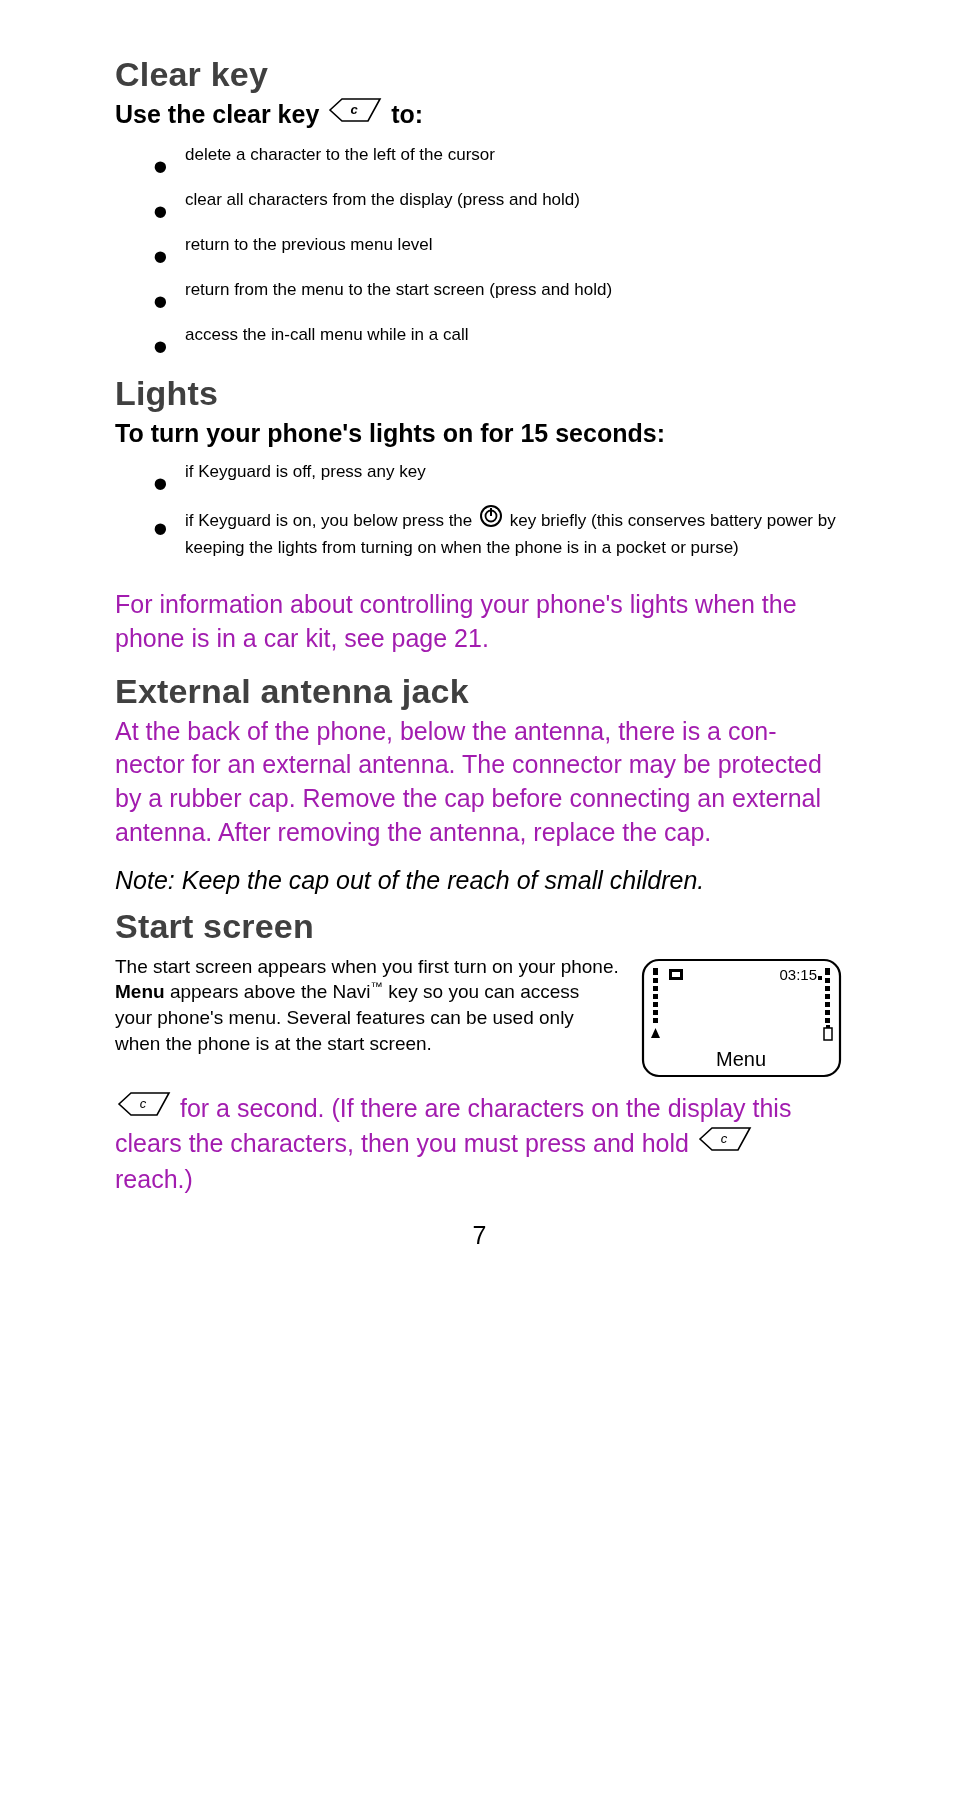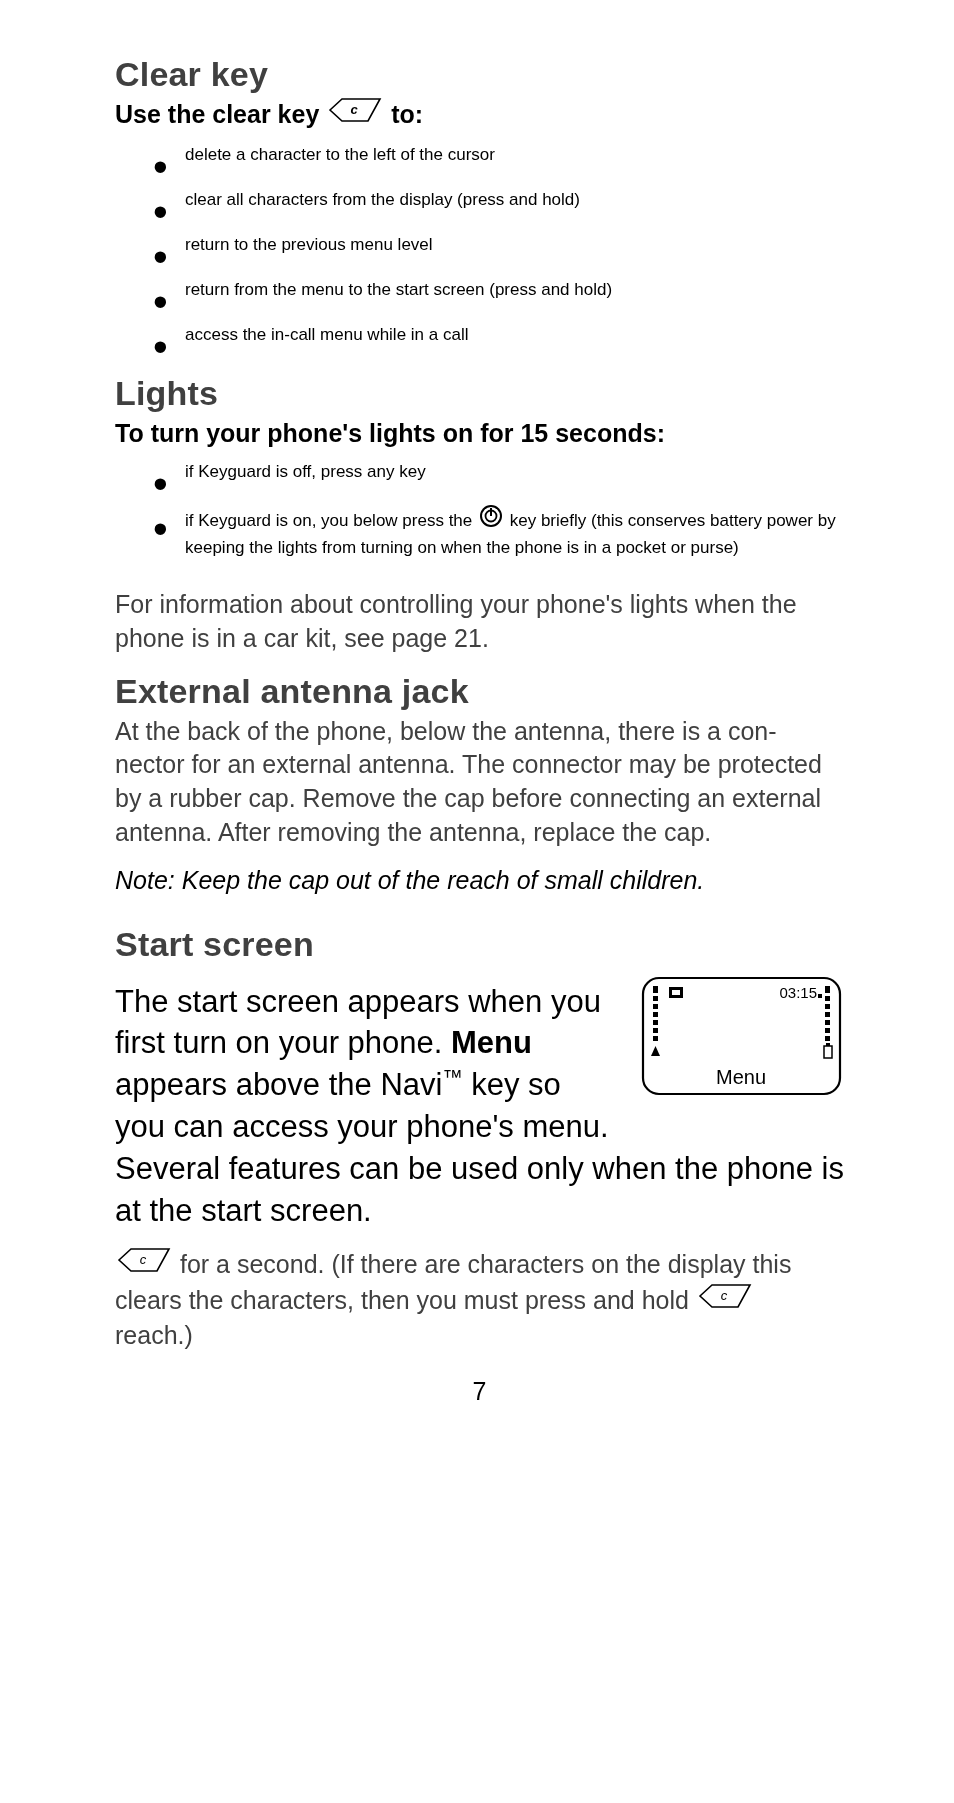--- a/index.html
+++ b/index.html
@@ -19,21 +19,21 @@
     font-weight: bold;
     margin: 0 0 4px 0;
     letter-spacing: 0.2px;
   }
   h2.section.big {
   }
   p.body {
     font-size: 25px;
     line-height: 1.35;
     margin: 0 8px 16px 0;
-    color: #404040;
+    color: #a21caf;
   }
   p.body-tight {
     font-size: 25px;
     line-height: 1.35;
     margin: 0 0 8px 0;
     font-weight: bold;
   }
   ul.bullets {
     margin: 10px 0 28px 0;
     padding: 0 0 0 40px;
@@ -63,38 +63,38 @@
   .power-key {
     display: inline-block;
     vertical-align: middle;
     position: relative;
     top: -2px;
     margin: 0 2px;
   }
   .note-line {
     font-size: 25px;
     font-style: italic;
-    margin: 0 0 30px 0;
+    margin: 0 0 12px 0;
   }
   .strong { font-weight: bold; }
   .tm { font-size: 0.65em; vertical-align: super; }
   .ss-wrap {
     overflow: hidden;
   }
   .phone-screen {
     float: right;
     width: 205px;
     height: 128px;
     margin: 4px 0 10px 20px;
     position: relative;
   }
   .ss-para {
-    font-size: 31px;
-    line-height: 1.35;
-    margin: 13px 0 16px 0;
+    font-size: 19px;
+    line-height: 1.35;
+    margin: 4px 0 16px 0;
   }
   .page-num {
     text-align: center;
     font-size: 25px;
     margin-top: 24px;
   }
   
   span.t { }
 </style>
 </head>

